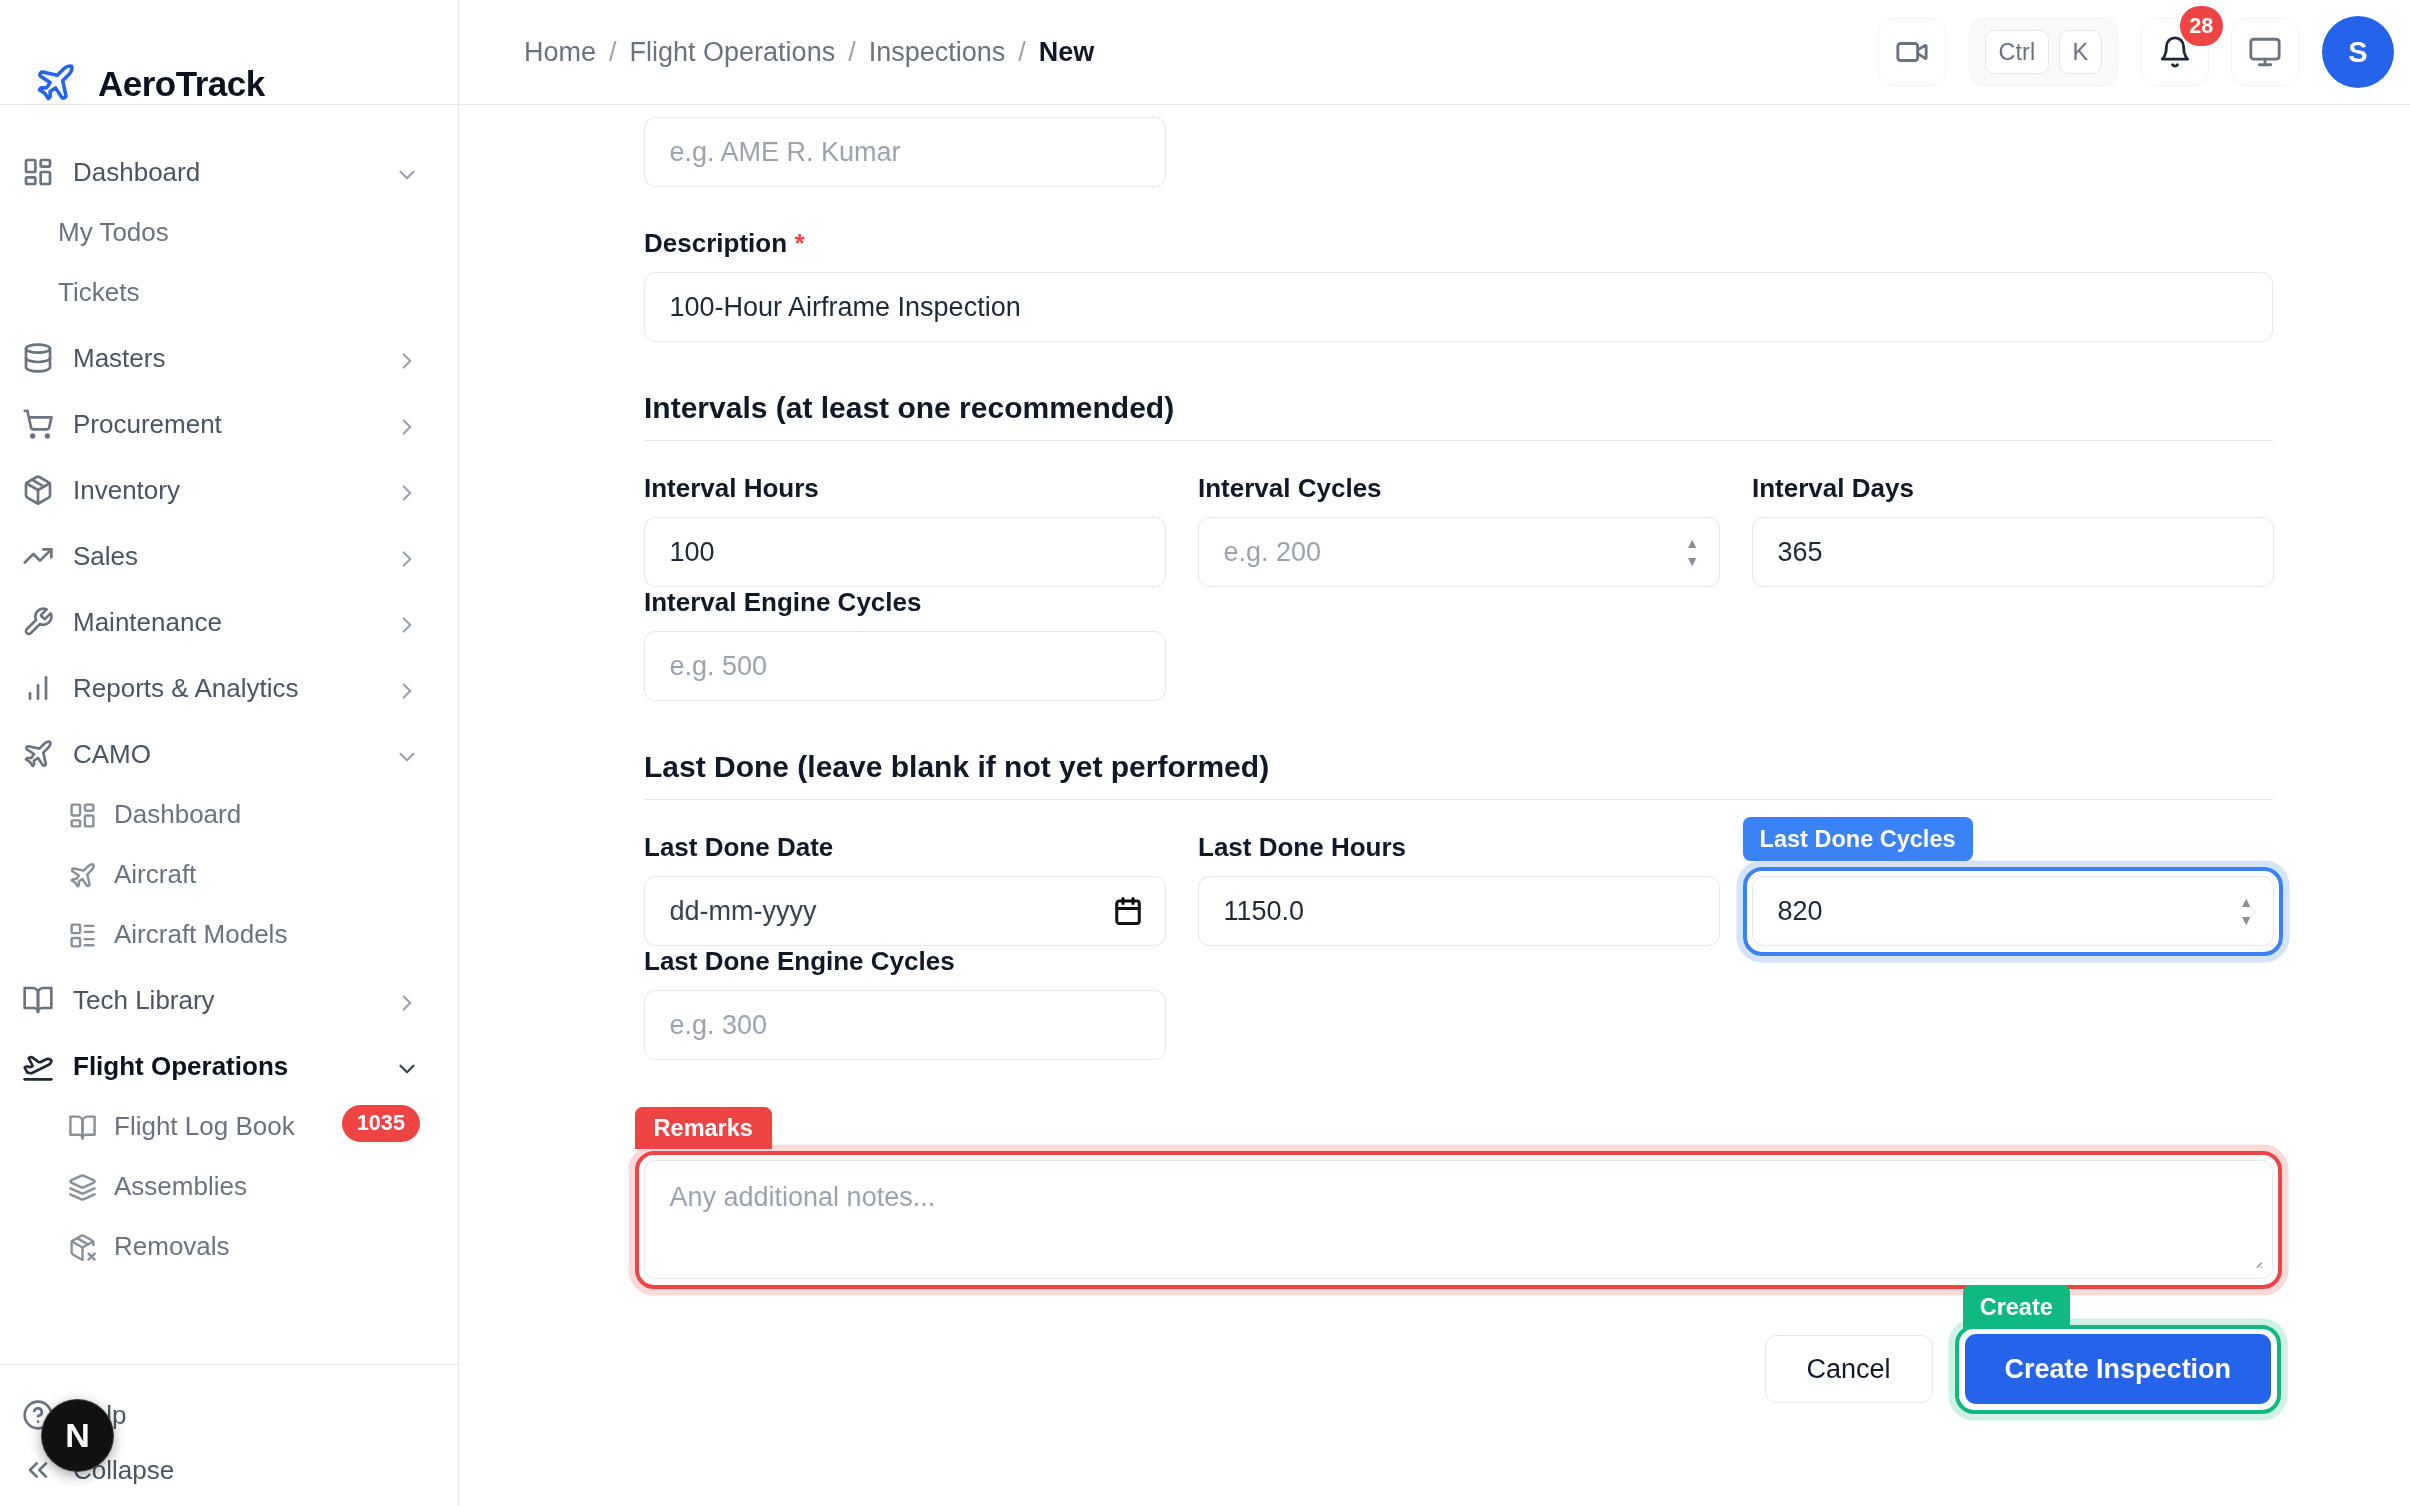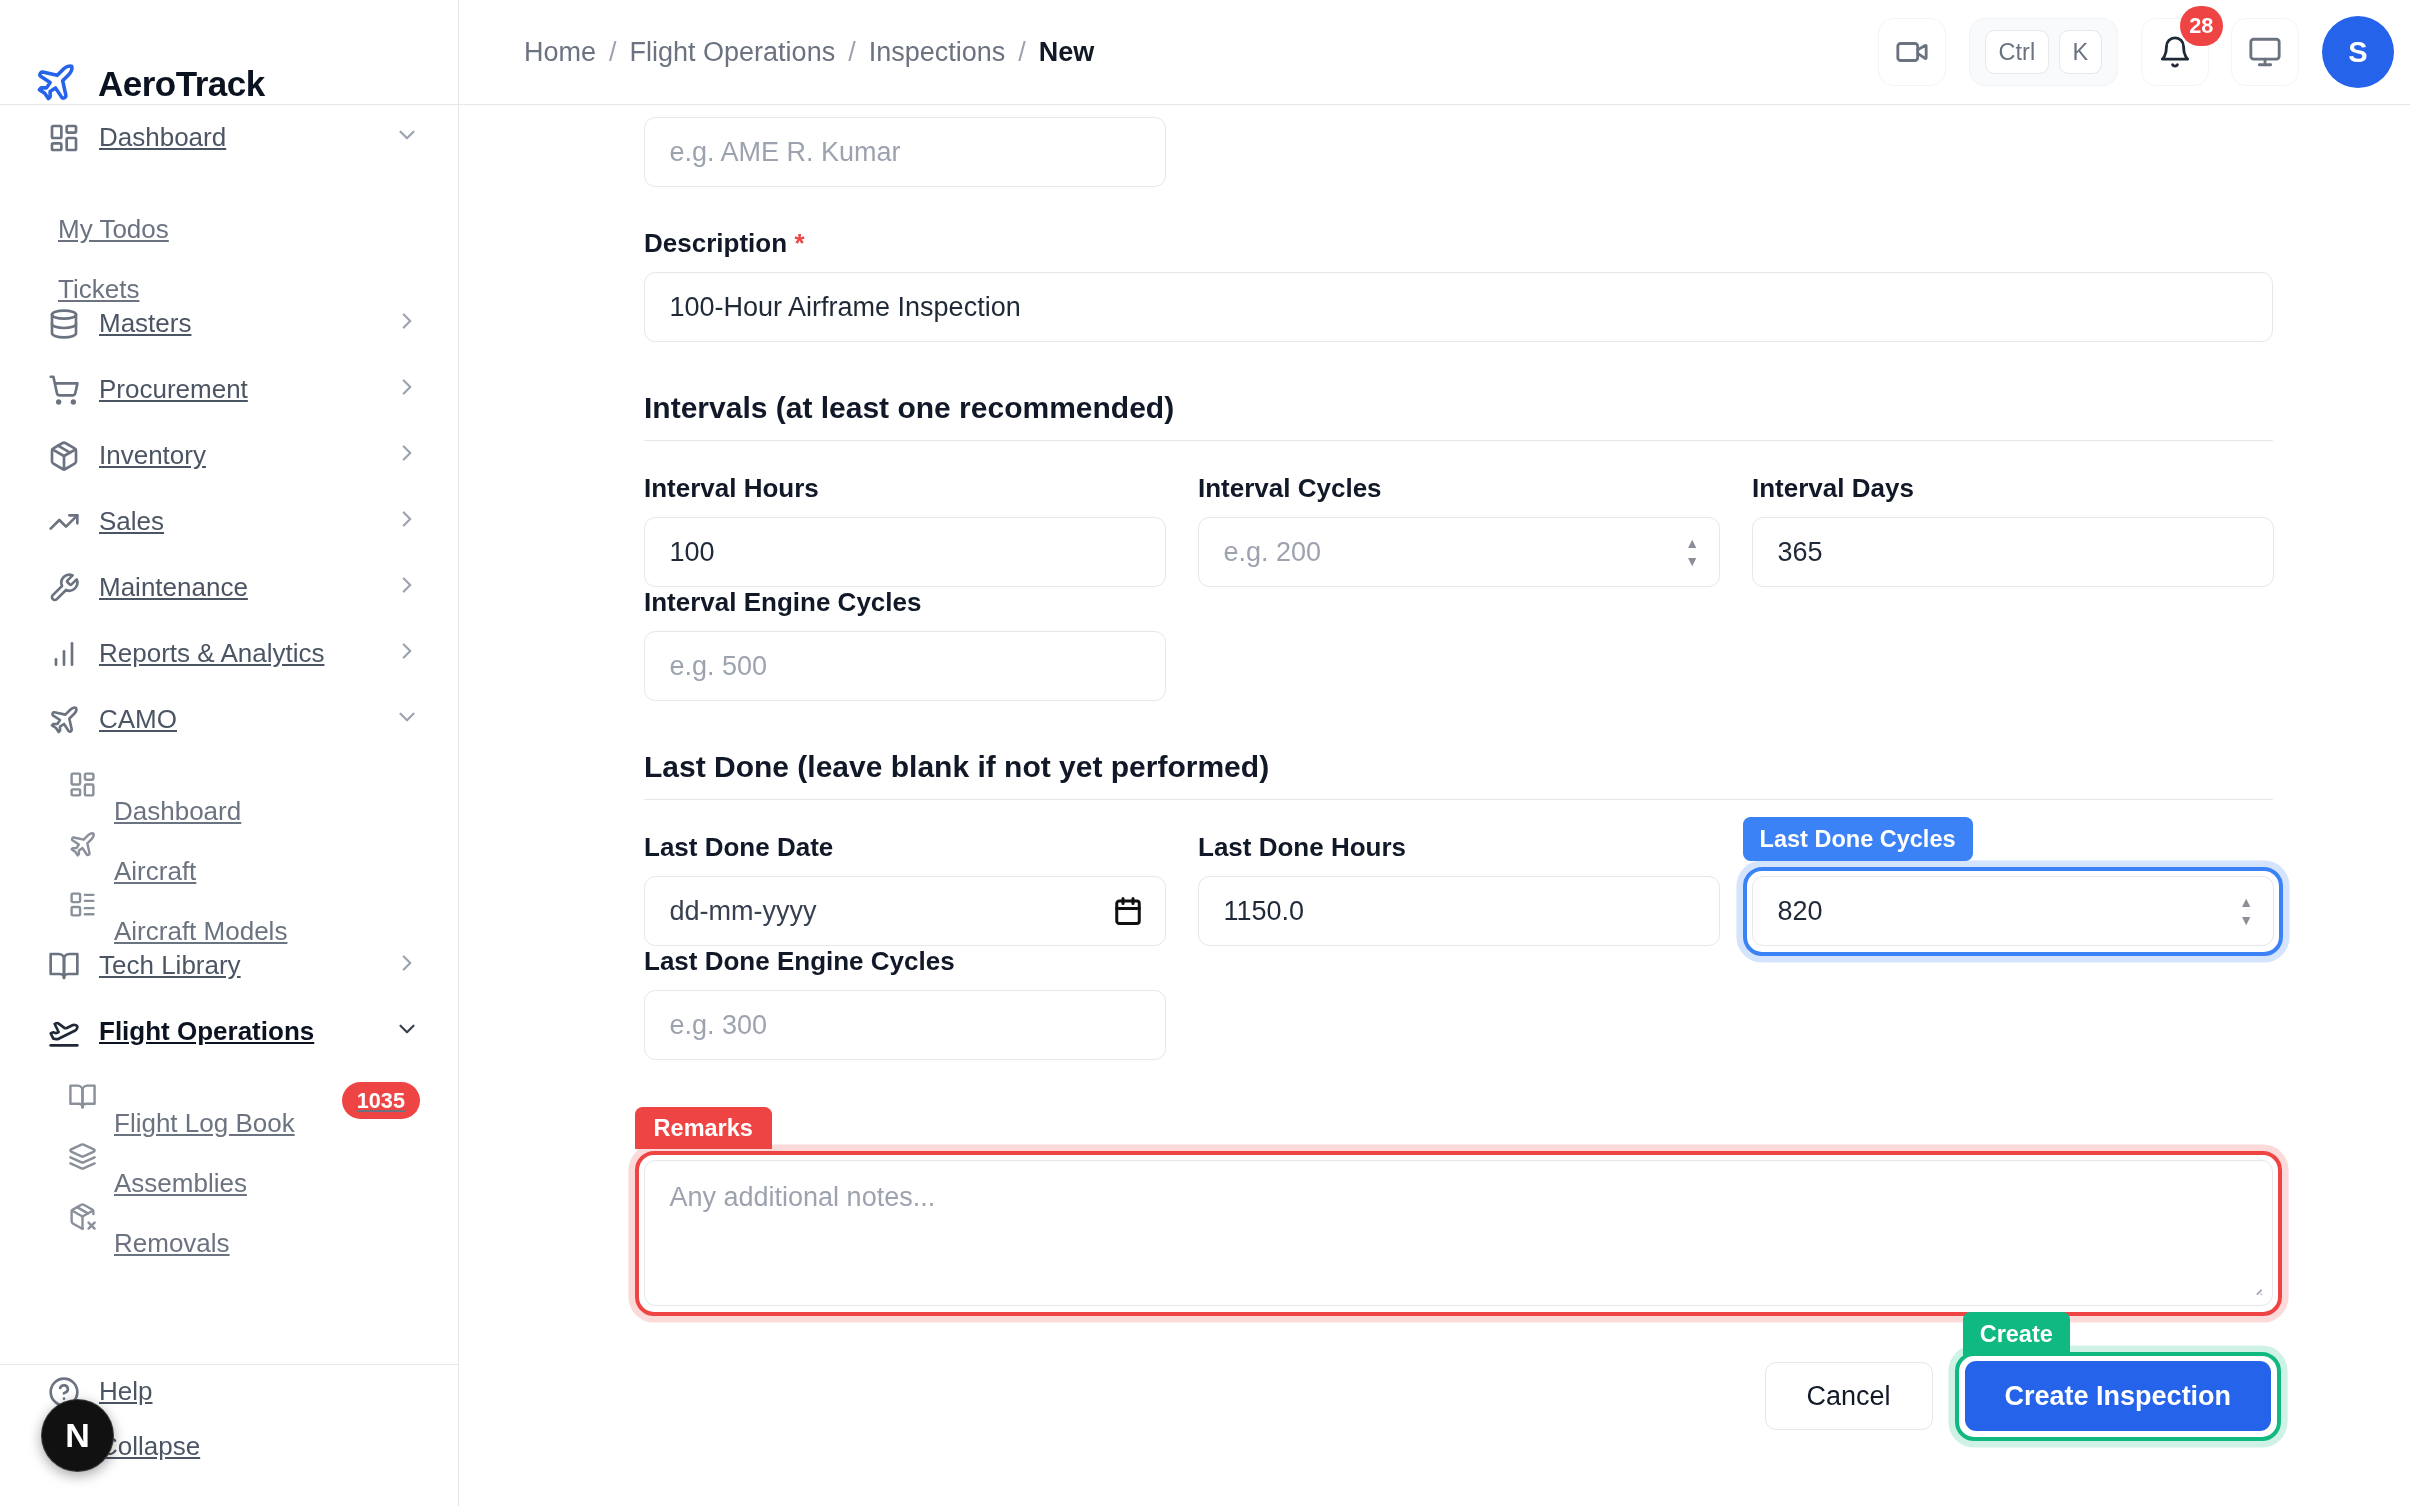--- a/index.html
+++ b/index.html
@@ -6,21 +6,21 @@
   html,body { width:2411px; height:1507px; background:#fff;
     font-family:"Liberation Sans","DejaVu Sans",sans-serif; color:#111827; }
   .page { position:relative; width:2411px; height:1507px; display:flex; overflow:hidden; background:#fff; }
 
   
   .sidebar { width:459px; flex:0 0 459px; border-right:1.9px solid #e5e7eb; display:flex; flex-direction:column; background:#fff; }
   .logo-row { height:105px; flex:0 0 105px; border-bottom:1.9px solid #e5e7eb; display:flex; align-items:flex-end; padding-left:34px; gap:21px; }
   .logo-row svg { width:43px; height:43px; color:#2563eb; }
   .app-name { font-size:35px; font-weight:700; color:#0b1220; letter-spacing:-0.5px; }
   .nav { flex:1 1 auto; padding-top:17px; overflow:hidden; }
-  .side-item { display:flex; align-items:flex-start; height:66px; padding:0 38px 0 48px; cursor:pointer; color:#4b5563;text-decoration:underline; }
+  .side-item { display:flex; align-items:flex-end; height:66px; padding:0 38px 0 22px; cursor:pointer; color:#4b5563; }
   .side-item.lvl1 { height:60px; padding-left:68px; color:#6b7280; }
   .side-item.lvl1.noicon { padding-left:58px; }
   .side-item .s-icon { width:32px; height:32px; flex:0 0 32px; margin-right:19px; color:#6b7280; display:flex; align-items:center; }
   .side-item.lvl1 .s-icon { width:29px; height:29px; flex-basis:29px; margin-right:17px; color:#8a9099; }
   .side-item .s-icon svg { width:100%; height:100%; }
   .side-item .s-label { font-size:26px; font-weight:500; white-space:nowrap; }
   .side-item.lvl1 .s-label { font-weight:400;margin-top:26px; }
   .side-item.active { color:#0b1220; }
   .side-item.active .s-icon { color:#1f2937; }
   .side-item.active .s-label { font-weight:700; }
@@ -64,21 +64,21 @@
   .section-title { font-size:30px; font-weight:700; color:#111827; margin-top:49px; }
   .rule { border:none; border-top:1.9px solid #e5e7eb; margin:15px 0 32px 0; }
   .grid3 { display:grid; grid-template-columns:repeat(3,522px); column-gap:32px; }
   .mt40 { }
   .mt44 { margin-top:41px; }
   .iwrap { position:relative; }
   .spinner { position:absolute; right:21px; top:50%; transform:translateY(-50%); display:flex; flex-direction:column;
     align-items:center; gap:3.8px; color:#8a8f98; font-size:14px; line-height:1; pointer-events:auto; cursor:default; }
   .cal-ic { position:absolute; right:22.6px; top:50%; transform:translateY(-50%); width:30px; height:30px; color:#111; }
   .date-inp::placeholder { color:#374151; }
-  textarea.tarea { width:100%; height:146px; border:1.9px solid #e5e7eb; border-radius:11.3px; font-size:27px; font-family:inherit;
+  textarea.tarea { width:100%; height:119px; border:1.9px solid #e5e7eb; border-radius:11.3px; font-size:27px; font-family:inherit;
     color:#1f2937; padding:21px 24.5px; resize:none; outline:none; display:block; }
   .resize-ic { position:absolute; right:9.4px; bottom:9.4px; width:19px; height:19px; color:#9ca3af; pointer-events:none; }
 
   
   .ring { position:relative; }
   .ring::after { content:""; position:absolute; inset:-9.4px; border:4.7px solid var(--hl); border-radius:19px;
     box-shadow:0 0 0 6.6px var(--hl-glow); pointer-events:none; }
   .hl-badge { position:absolute; z-index:6; background:var(--hl); color:#fff; font-weight:700; font-size:23.5px;
     padding:8.5px 17px; border-radius:7.5px; white-space:nowrap; }
   .field { position:relative; }

